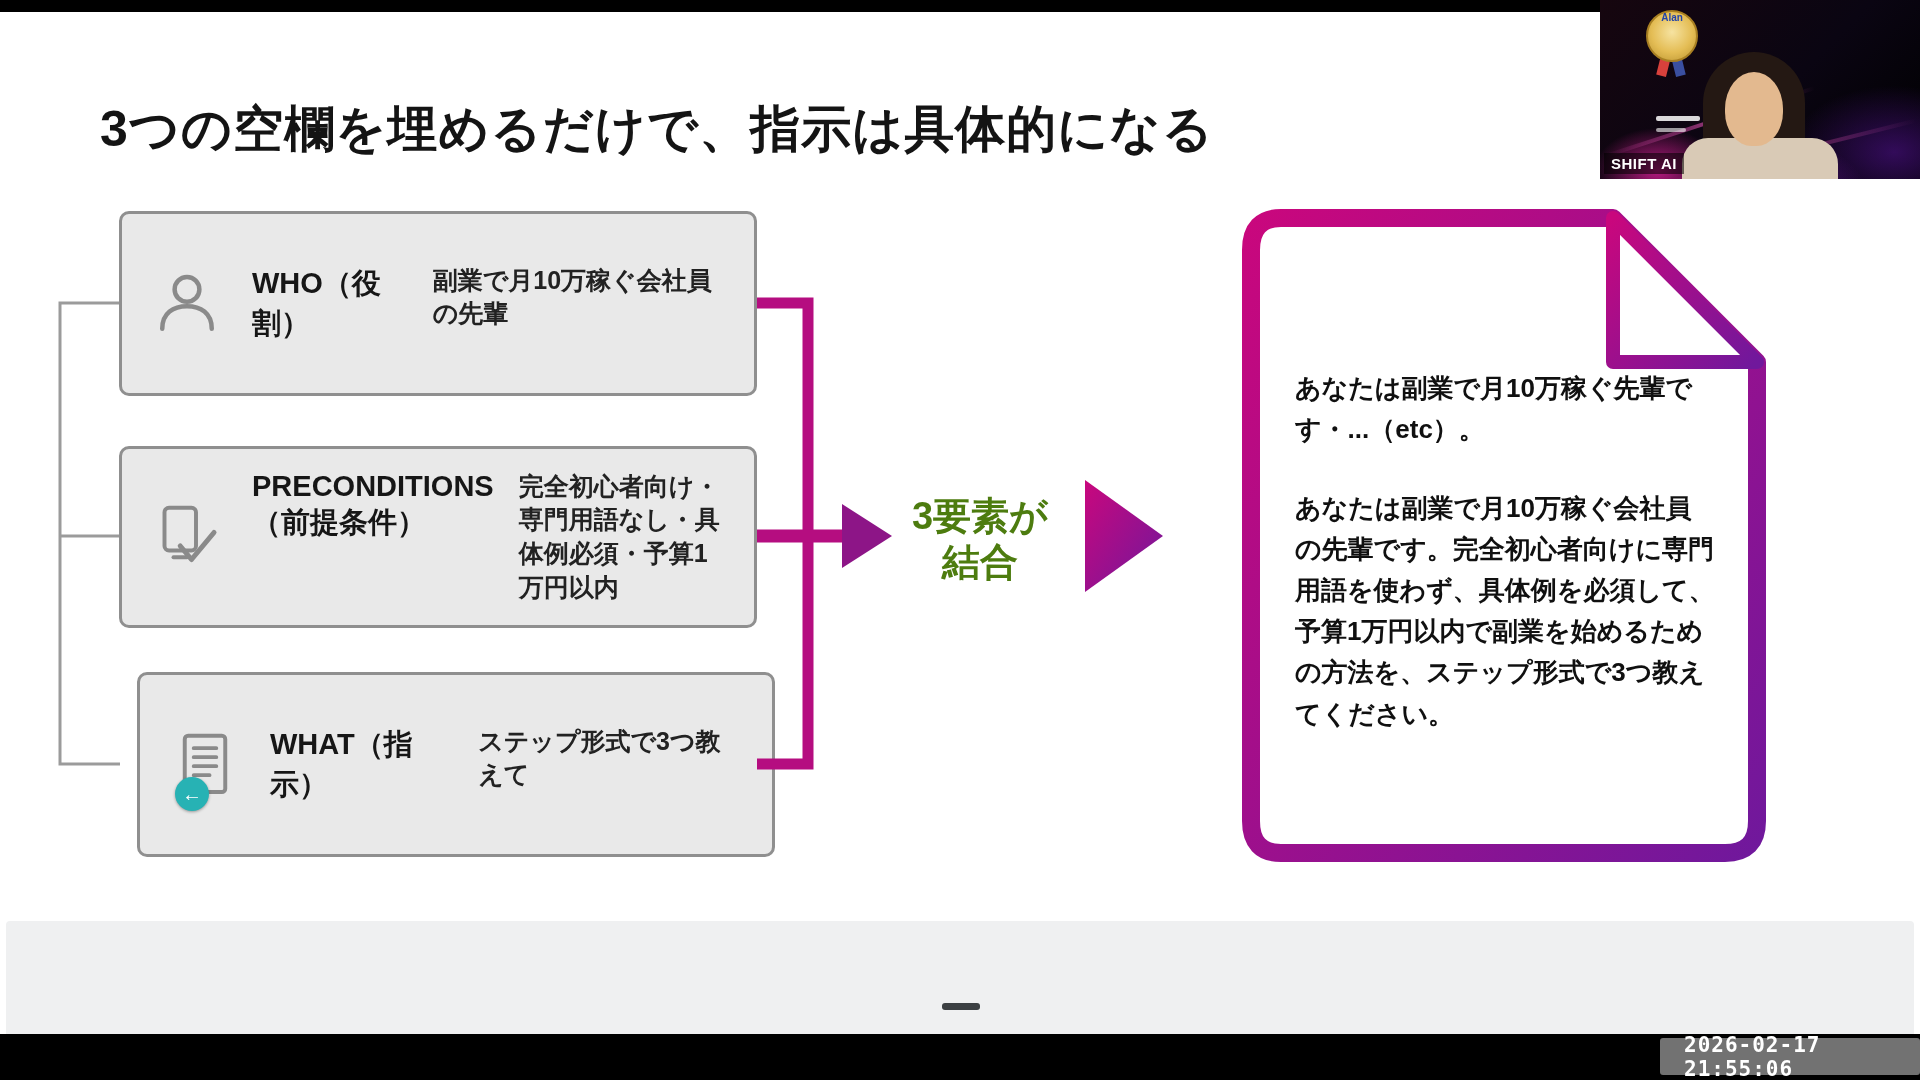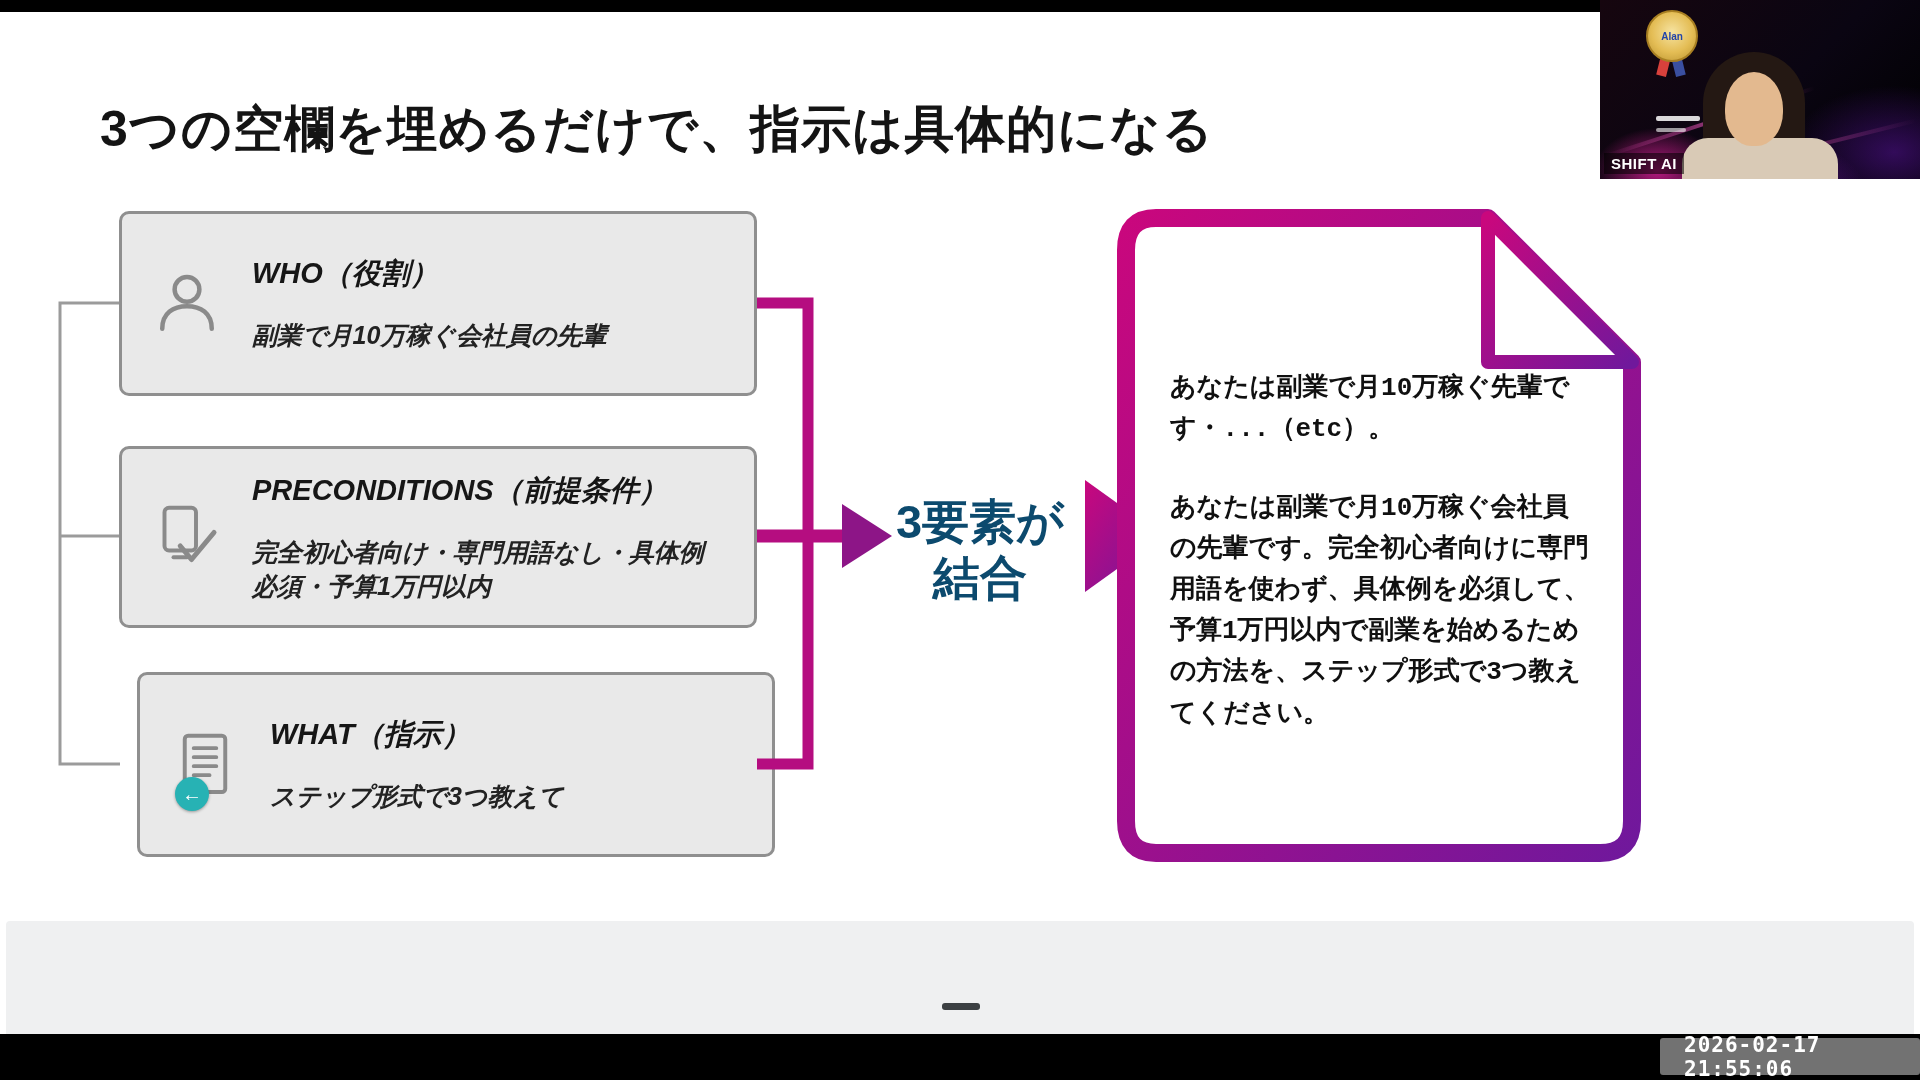--- a/index.html
+++ b/index.html
@@ -15,33 +15,33 @@
   
   .slide-title{
     position:absolute;left:100px;top:62px;width:1480px;
     font-size:50px;font-weight:800;color:#141414;letter-spacing:1px;
   }
   .info-box{
     position:absolute;left:119px;width:638px;
     background:#e9e9e9;border:3px solid #8f8f8f;border-radius:10px;
     display:flex;align-items:center;padding:0 26px;gap:26px;
   }
-  .info-box .txt{display:flex;flex-direction:column;gap:25px;font-style:italic;}
+  .info-box .txt{display:flex;flex-direction:row;gap:25px;}
   .box-label{font-size:29px;font-weight:800;color:#161616;}
   .box-desc{font-size:25px;font-weight:700;color:#222;line-height:1.35;}
   .box-icon{flex:0 0 78px;display:flex;align-items:center;justify-content:center;}
 
   .connector-svg{position:absolute;}
   .merge-label{
     position:absolute;left:880px;top:494px;width:200px;text-align:center;
-    font-size:47px;font-weight:800;color:#0c4a6e;line-height:1.2;
-  }
-
-  
-  .prompt-doc{position:absolute;left:1116px;top:208px;width:526px;height:655px;font-family:Liberation Mono, monospace;}
+    font-size:38px;font-weight:800;color:#4d7c0f;line-height:1.2;
+  }
+
+  
+  .prompt-doc{position:absolute;left:1241px;top:208px;width:526px;height:655px;}
   .prompt-doc svg{position:absolute;left:0;top:0;}
   .doc-text{
     position:absolute;left:54px;top:160px;width:420px;
     font-size:26px;font-weight:700;color:#101010;line-height:1.58;
   }
   .doc-text p{margin:0 0 38px 0;}
 
   
   .annot-cursor{
     position:absolute;left:175px;top:777px;width:34px;height:34px;border-radius:50%;
@@ -76,21 +76,21 @@
     cursor:pointer;
   }
   .streak{position:absolute;background:linear-gradient(90deg,transparent,rgba(255,90,200,.55),transparent);height:4px;border-radius:2px;}
   .streak.s1{left:0;top:120px;width:220px;transform:rotate(-18deg);}
   .streak.s2{left:60px;top:150px;width:260px;transform:rotate(-14deg);opacity:.7;}
   .presenter-hair{position:absolute;left:103px;top:52px;width:102px;height:127px;background:#241813;border-radius:52px 52px 18px 18px;}
   .presenter-face{position:absolute;left:125px;top:72px;width:58px;height:74px;background:#e3b98f;border-radius:50% 50% 46% 46%;}
   .presenter-body{position:absolute;left:82px;top:138px;width:156px;height:48px;background:#d9cab6;border-radius:26px 26px 0 0;}
   .award-badge{position:absolute;left:46px;top:10px;width:52px;height:52px;border-radius:50%;
     background:radial-gradient(circle at 50% 42%, #f6e3a1 0%, #e4bd55 55%, #b8912e 100%);
-    border:2px solid #a87f22;display:flex;align-items:center;justify-content:center;}
+    border:2px solid #a87f22;display:flex;align-items:flex-start;justify-content:center;}
   .badge-text{font-size:10px;font-weight:800;color:#2244aa;}
   .badge-ribbon-l,.badge-ribbon-r{position:absolute;width:10px;height:16px;top:60px;}
   .badge-ribbon-l{left:58px;background:#d8413c;transform:rotate(14deg);}
   .badge-ribbon-r{left:74px;background:#3a4fa0;transform:rotate(-14deg);}
   .name-line{position:absolute;background:rgba(255,255,255,.85);border-radius:2px;height:5px;}
   .name-line.n1{left:56px;top:116px;width:44px;}
   .name-line.n2{left:56px;top:128px;width:30px;height:4px;opacity:.7;}
   .brand-label{
     position:absolute;left:4px;top:153px;padding:2px 7px;background:rgba(0,0,0,.55);
     color:#fff;font-size:15px;font-weight:700;letter-spacing:.5px;text-align:center;

